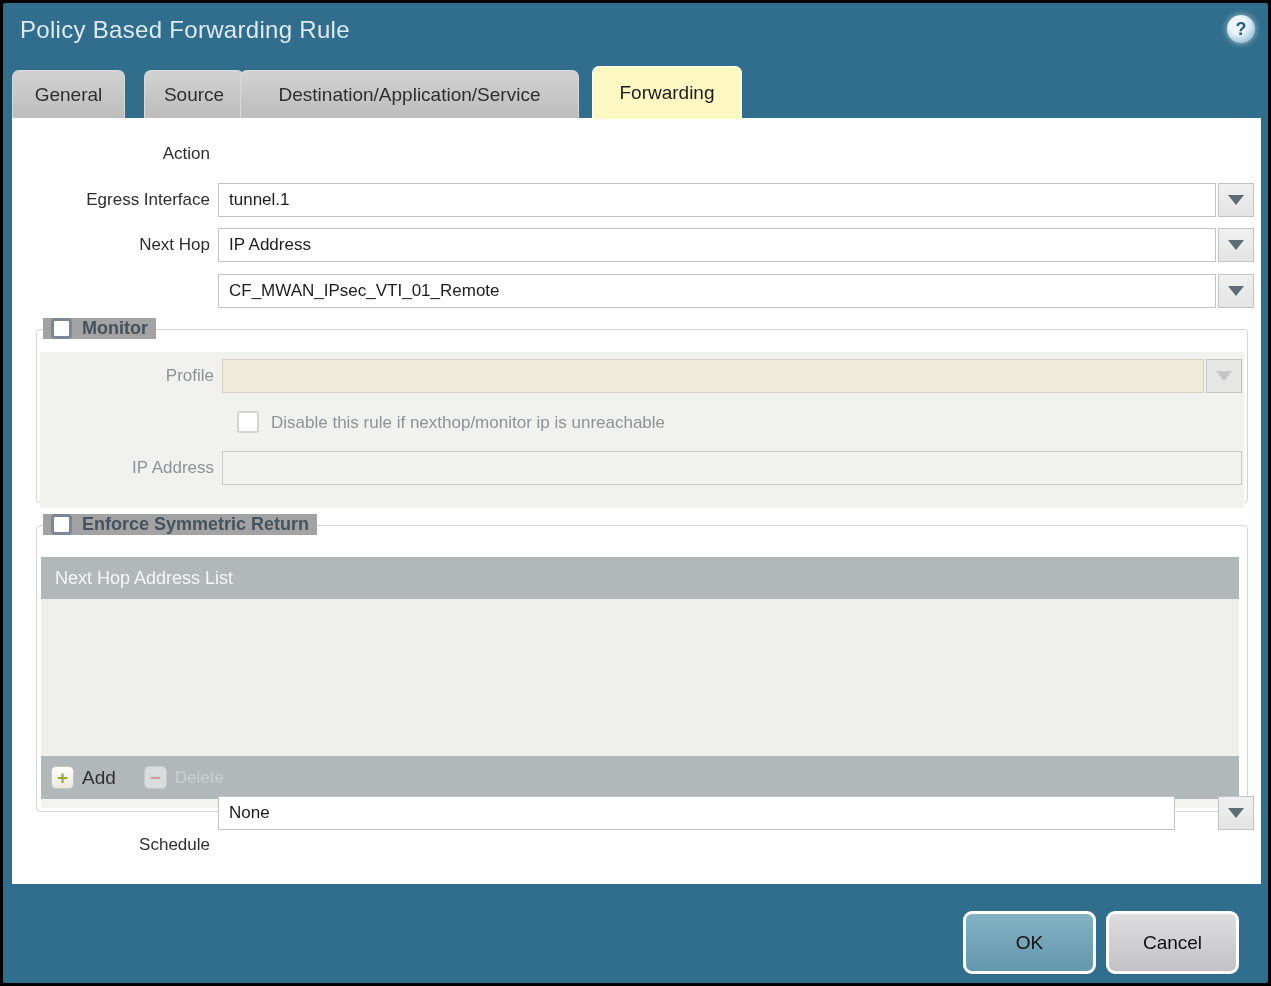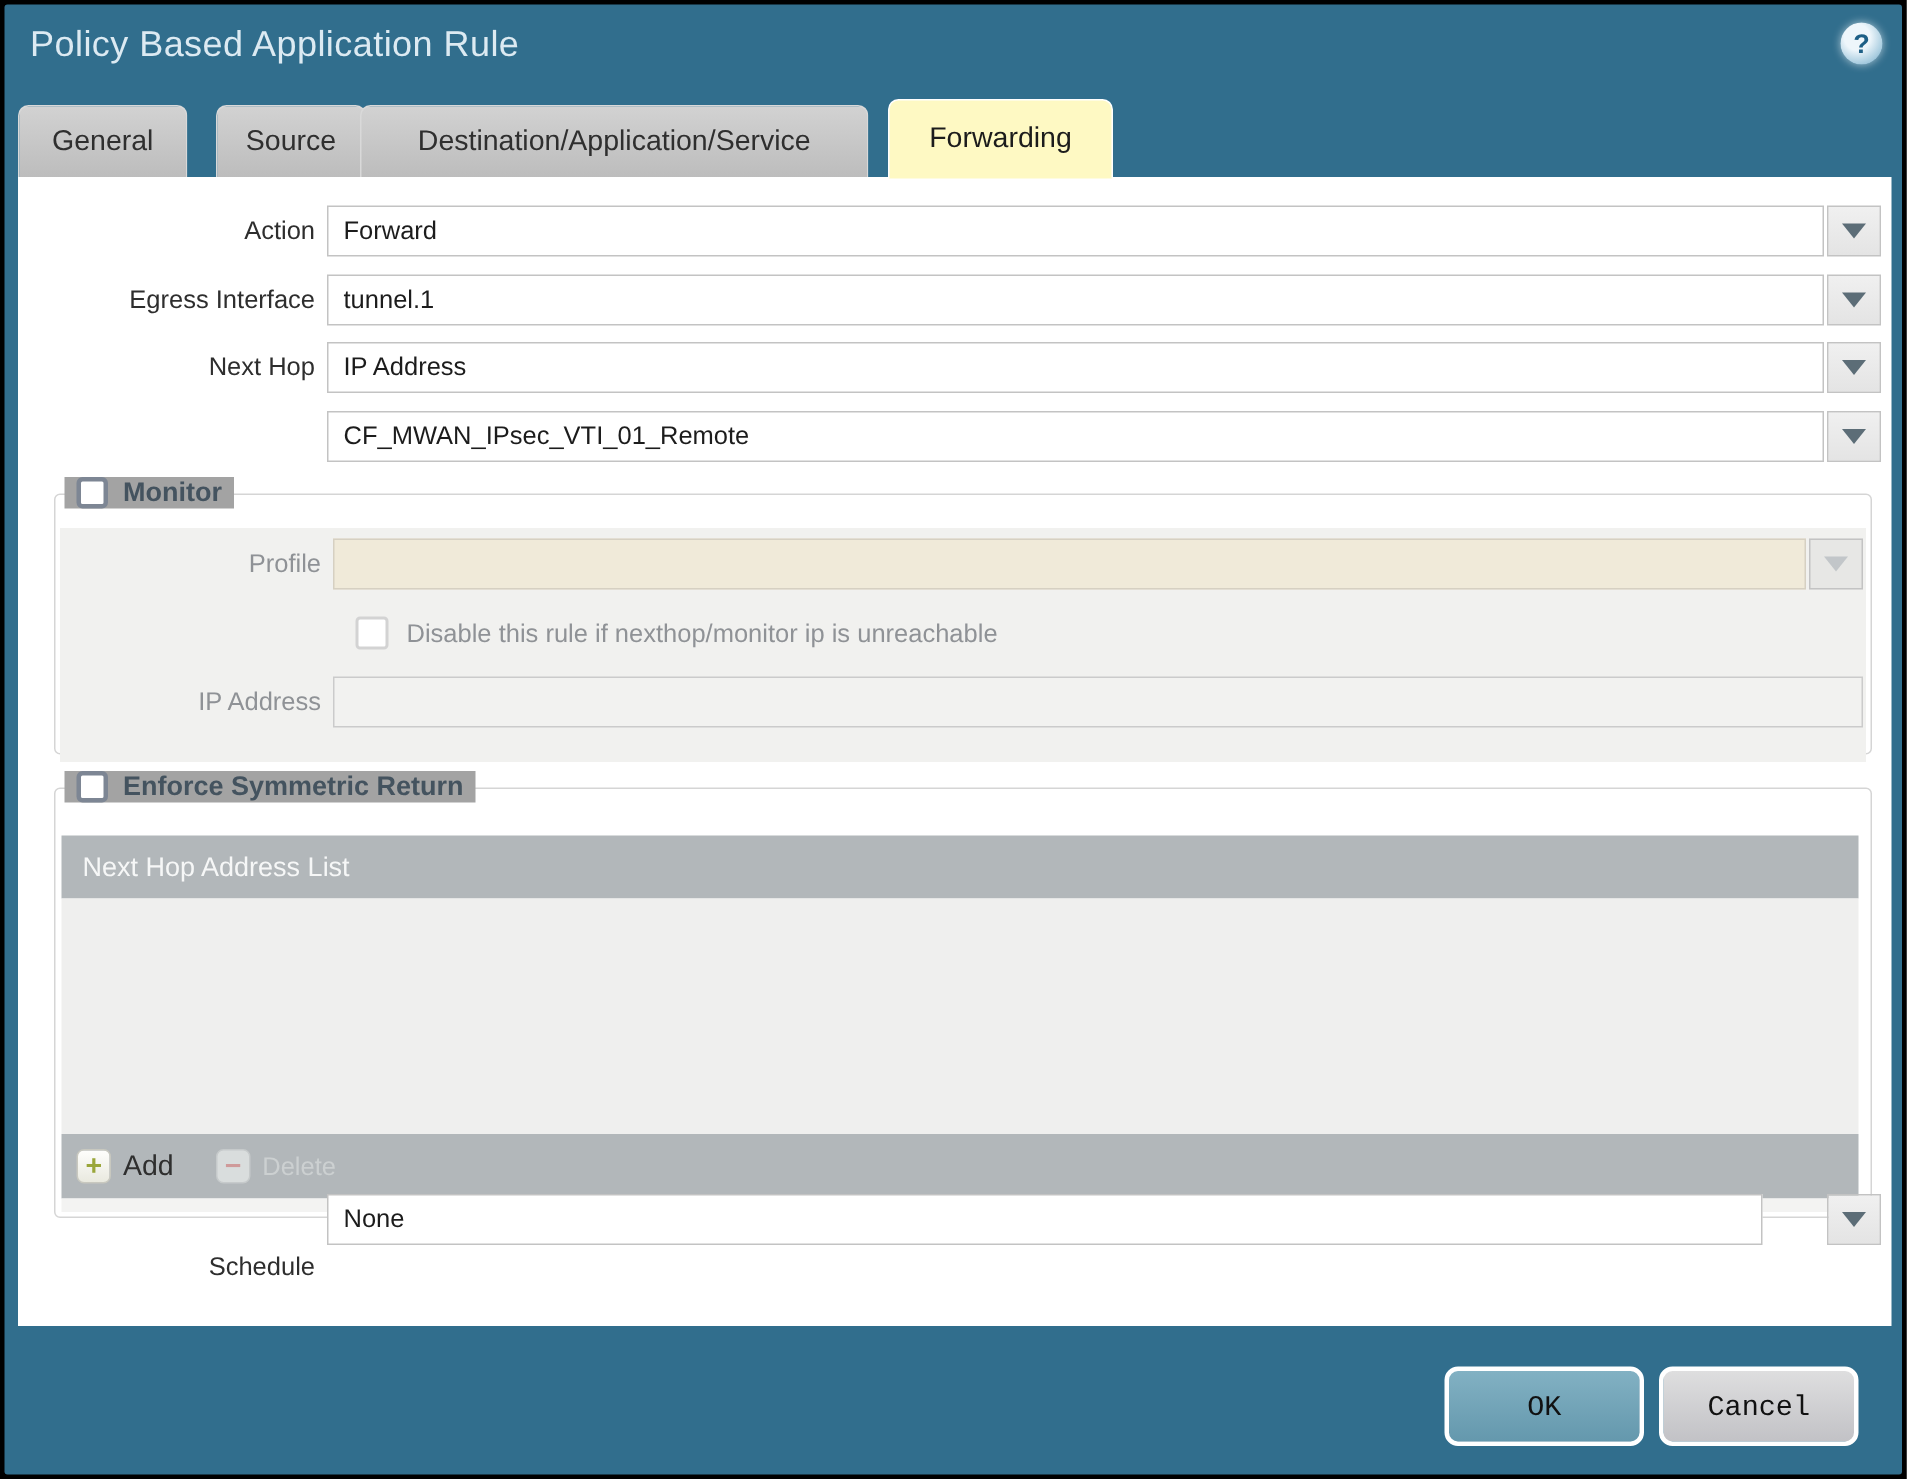--- a/index.html
+++ b/index.html
@@ -136,59 +136,53 @@
   .tool-label-add { color:#2f2f2f; font-size:19px; }
   .tool-btn.disabled { cursor:default; }
   .tool-btn.disabled .tool-icon {
     background:#d9dddd; border-color:#c6cacb;
   }
   .minus { color:#cf9a9a; }
   .tool-label-del { color:#ccd0d1; font-size:17px; }
 
   
   .btn {
-    position:absolute; top:911px; width:133px; height:53px;
+    position:absolute; top:911px; width:133px; height:63px;
     border-radius:9px; border:3px solid #fff;
     font-size:19px; color:#111; display:flex; align-items:center; justify-content:center;
-    cursor:pointer; font-family:Liberation Mono, monospace; z-index:4;
+    cursor:pointer; font-family:Liberation Sans, sans-serif; z-index:4;
   }
   .btn-ok { left:963px; background:linear-gradient(#82b1c3,#6498ad); }
   .btn-cancel { left:1106px; background:linear-gradient(#dededf,#c2c2c6); }
 </style>
 </head>
 <body>
 
 <div class="dialog">
   <div class="frame"></div>
 
-  <div class="title">Policy Based Application Rule</div>
+  <div class="title">Policy Based Forwarding Rule</div>
   <div class="help">?</div>
 
   <div class="tab tab-general">
     <span>General</span>
   </div>
   <div class="tab tab-source">
     <span>Source</span>
   </div>
   <div class="tab tab-dest">
     <span>Destination/Application/Service</span>
   </div>
   <div class="tab tab-forwarding active">
     <span>Forwarding</span>
   </div>
 
   <div class="content">
 
     <div class="row-label" style="top:19px;">Action</div>
-    <div class="combo" style="top:19px;">
-      <input type="text" value="Forward" style="">
-      <div class="dd-btn">
-        <div class="dd-arrow"></div>
-      </div>
-    </div>
 
     <div class="row-label" style="top:65px;">Egress Interface</div>
     <div class="combo" style="top:65px;">
       <input type="text" value="tunnel.1" style="">
       <div class="dd-btn">
         <div class="dd-arrow"></div>
       </div>
     </div>
 
     <div class="row-label" style="top:110px;">Next Hop</div>

